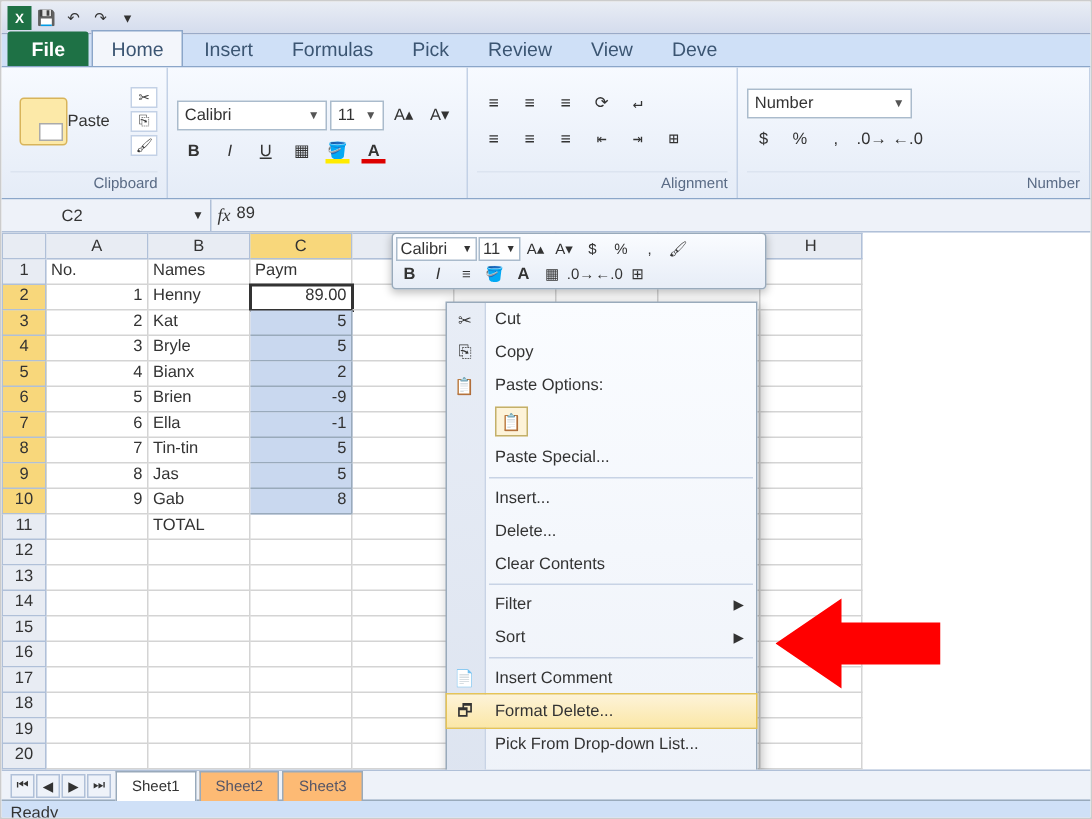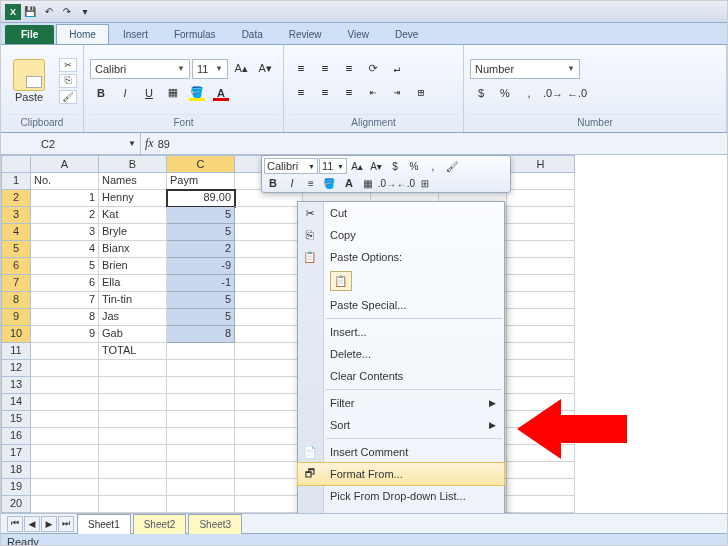--- a/index.html
+++ b/index.html
@@ -2,43 +2,43 @@
 <html><head>
 <meta charset="utf-8">
 <style>
 *{box-sizing:border-box;margin:0;padding:0;font-family:"Segoe UI",Tahoma,sans-serif;font-size:11px;color:#333}
 body{width:728px;height:546px;background:#fff;overflow:hidden;position:relative;border:1px solid #ccc}
 .titlebar{height:22px;background:linear-gradient(#e9edf5,#d4dced);display:flex;align-items:center;padding:0 4px;border-bottom:1px solid #9aaac7}
 .titlebar .qa{display:flex;gap:2px;align-items:center}
 .titlebar .qa span{width:16px;height:16px;display:inline-flex;align-items:center;justify-content:center;font-size:10px}
 .titlebar .title{flex:1;text-align:center;font-size:12px;color:#3b5572}
 .tabs{height:22px;background:#cfe0f7;display:flex;align-items:flex-end;border-bottom:1px solid #8ba6c9;padding-left:4px;gap:2px}
-.tab{padding:4px 12px;font-size:10px;color:#3b5572;cursor:pointer}
+.tab{padding:4px 12px;font-size:13px;color:#3b5572;cursor:pointer}
 .tab.file{background:#1e7145;color:#fff;border-radius:2px 2px 0 0;font-weight:bold;padding:4px 16px}
 .tab.active{background:#f3f6fb;border:1px solid #8ba6c9;border-bottom:none;color:#3b5572}
 .ribbon{height:88px;background:linear-gradient(#f7faff,#e5ecf7);border-bottom:1px solid #8ba6c9;display:flex}
 .group{border-right:1px solid #c3d1e6;display:flex;flex-direction:column;padding:2px 6px}
 .group-body{flex:1;display:flex;align-items:center;gap:4px}
-.group-label{text-align:center;font-size:10px;color:#5a6b85;padding:2px 0;border-top:1px solid #dce4f0}
-.btn-lg{display:flex;flex-direction:column;align-items:center;gap:0;padding:2px 6px}
+.group-label{text-align:right;font-size:10px;color:#5a6b85;padding:2px 0;border-top:1px solid #dce4f0}
+.btn-lg{display:flex;align-items:center;gap:0;padding:2px 6px}
 .btn-lg .icn{width:32px;height:32px;background:#fce9a8;border:1px solid #d8b45a;border-radius:3px;position:relative}
 .btn-lg .icn::after{content:"";position:absolute;width:14px;height:10px;background:#fff;border:1px solid #aaa;bottom:2px;right:2px}
 .mini-icons{display:flex;flex-direction:column;gap:2px;margin-left:4px}
 .mini-icons span{width:18px;height:14px;border:1px solid #c3d1e6;background:#fff;font-size:9px;display:flex;align-items:center;justify-content:center}
 .font-ctrls{display:flex;flex-direction:column;gap:4px}
 .font-row{display:flex;gap:2px;align-items:center}
 .combo{border:1px solid #abc;background:#fff;padding:1px 4px;height:20px;display:flex;align-items:center;justify-content:space-between}
 .combo .dd{font-size:8px;color:#555}
 .ibtn{width:22px;height:20px;border:1px solid transparent;display:inline-flex;align-items:center;justify-content:center;font-size:11px}
 .align-ctrls .ibtn{font-family:monospace}
 .num-ctrls{display:flex;flex-direction:column;gap:4px}
 .namebar{height:22px;background:#eef2f9;border-bottom:1px solid #b0c0d8;display:flex;align-items:center}
 .namebox{width:140px;border-right:1px solid #b0c0d8;height:100%;display:flex;align-items:center;padding-left:40px;justify-content:space-between;padding-right:4px}
 .namebox .dd{font-size:8px}
-.fx-area{display:flex;align-items:center;padding-left:4px;gap:4px}
+.fx-area{display:flex;padding-left:4px;gap:4px}
 .fx{font-style:italic;font-family:serif;font-size:12px}
 .ghead{display:flex;height:18px}
 .corner{width:30px;background:#e8ecf3;border:1px solid #b0c0d8}
 .ch{width:68px;background:#e8ecf3;border:1px solid #b0c0d8;border-left:none;text-align:center;line-height:16px;font-size:11px;color:#333}
 .ch.sel{background:#f8d77b}
 .rows{}
 .row{display:flex;height:17px}
 .rh{width:30px;background:#e8ecf3;border:1px solid #b0c0d8;border-top:none;text-align:center;line-height:15px;font-size:11px}
 .rh.sel{background:#f8d77b}
 .cell{width:68px;border-right:1px solid #d4d4d4;border-bottom:1px solid #d4d4d4;padding:0 3px;line-height:15px;font-size:11px;overflow:hidden;white-space:nowrap}
@@ -52,21 +52,21 @@
 .ctxmenu{position:absolute;left:296px;top:46px;width:208px;background:linear-gradient(#fafcff,#eef2f9);border:1px solid #9ab;box-shadow:2px 2px 8px rgba(0,0,0,.3)}
 .ctxmenu .strip{position:absolute;left:0;top:0;bottom:0;width:26px;background:linear-gradient(#e8edf6,#dde4f0);border-right:1px solid #c8d3e5}
 .mi{position:relative;height:22px;display:flex;align-items:center;padding-left:32px;font-size:11px}
 .mi:hover,.mi.hl{background:linear-gradient(#fdf3d9,#fbe7a7);outline:1px solid #e6c457}
 .mi .arr{position:absolute;right:8px;font-size:9px}
 .mi .icn-s{position:absolute;left:4px;width:16px;height:16px;display:flex;align-items:center;justify-content:center;font-size:11px}
 .sep{height:1px;background:#c8d3e5;margin:2px 2px 2px 28px}
 .sheettabs{height:20px;background:#eef2f9;border-top:1px solid #b0c0d8;display:flex;align-items:center;padding-left:6px}
 .navbtn{width:16px;height:16px;display:inline-flex;align-items:center;justify-content:center;border:1px solid #b0c0d8;margin-right:1px;font-size:9px}
 .stab{padding:4px 10px;background:#fff;border:1px solid #9ab;border-bottom:none;font-size:10px;margin-left:2px}
-.stab.inactive{background:#fef9c3;color:#556}
+.stab.inactive{background:#fdba74;color:#556}
 .status{height:18px;background:#cfe0f7;border-top:1px solid #9ab;padding-left:6px;line-height:16px;font-size:10px}
 .arrow{position:absolute;left:516px;top:394px;width:110px;height:68px}
 .arrow svg{width:100%;height:100%}
 .gridwrap{height:358px;overflow:hidden;position:relative}
 </style>
 </head>
 <body>
 
 <div class="titlebar">
   <div class="qa">
@@ -76,21 +76,21 @@
     <span>↷</span>
     <span>▾</span>
   </div>
 </div>
 
 <div class="tabs">
   <div class="tab file">File</div>
   <div class="tab active">Home</div>
   <div class="tab">Insert</div>
   <div class="tab">Formulas</div>
-  <div class="tab">Data</div>
+  <div class="tab">Pick</div>
   <div class="tab">Review</div>
   <div class="tab">View</div>
   <div class="tab">Deve</div>
 </div>
 
 <div class="ribbon">
   <div class="group">
     <div class="group-body">
       <div class="btn-lg">
         <span class="icn"></span>
@@ -131,21 +131,20 @@
             </span>
           <span class="ibtn">▦</span>
           <span class="ibtn" style="position:relative">🪣<span style="position:absolute;bottom:1px;left:2px;right:2px;height:3px;background:#ffeb00"></span></span>
           <span class="ibtn" style="position:relative">
               <b>A</b>
               <span style="position:absolute;bottom:1px;left:2px;right:2px;height:3px;background:#d00"></span>
             </span>
         </div>
       </div>
     </div>
-    <div class="group-label">Font</div>
   </div>
   <div class="group align-ctrls" style="width:180px">
     <div class="group-body">
       <div class="font-ctrls">
         <div class="font-row">
           <span class="ibtn">≡</span>
           <span class="ibtn">≡</span>
           <span class="ibtn">≡</span>
           <span class="ibtn">⟳</span>
           <span class="ibtn">↵</span>
@@ -503,21 +502,21 @@
         <span>Sort</span>
         <span class="arr">▶</span>
       </div>
     <div class="sep"></div>
     <div class="mi">
         <span class="icn-s">📄</span>
         <span>Insert Comment</span>
       </div>
     <div class="mi hl">
         <span class="icn-s">🗗</span>
-        <span>Format From...</span>
+        <span>Format Delete...</span>
       </div>
     <div class="mi">
         <span>Pick From Drop-down List...</span>
       </div>
     <div class="mi">
         <span>Define Name...</span>
       </div>
 
   </div>
 </div>

